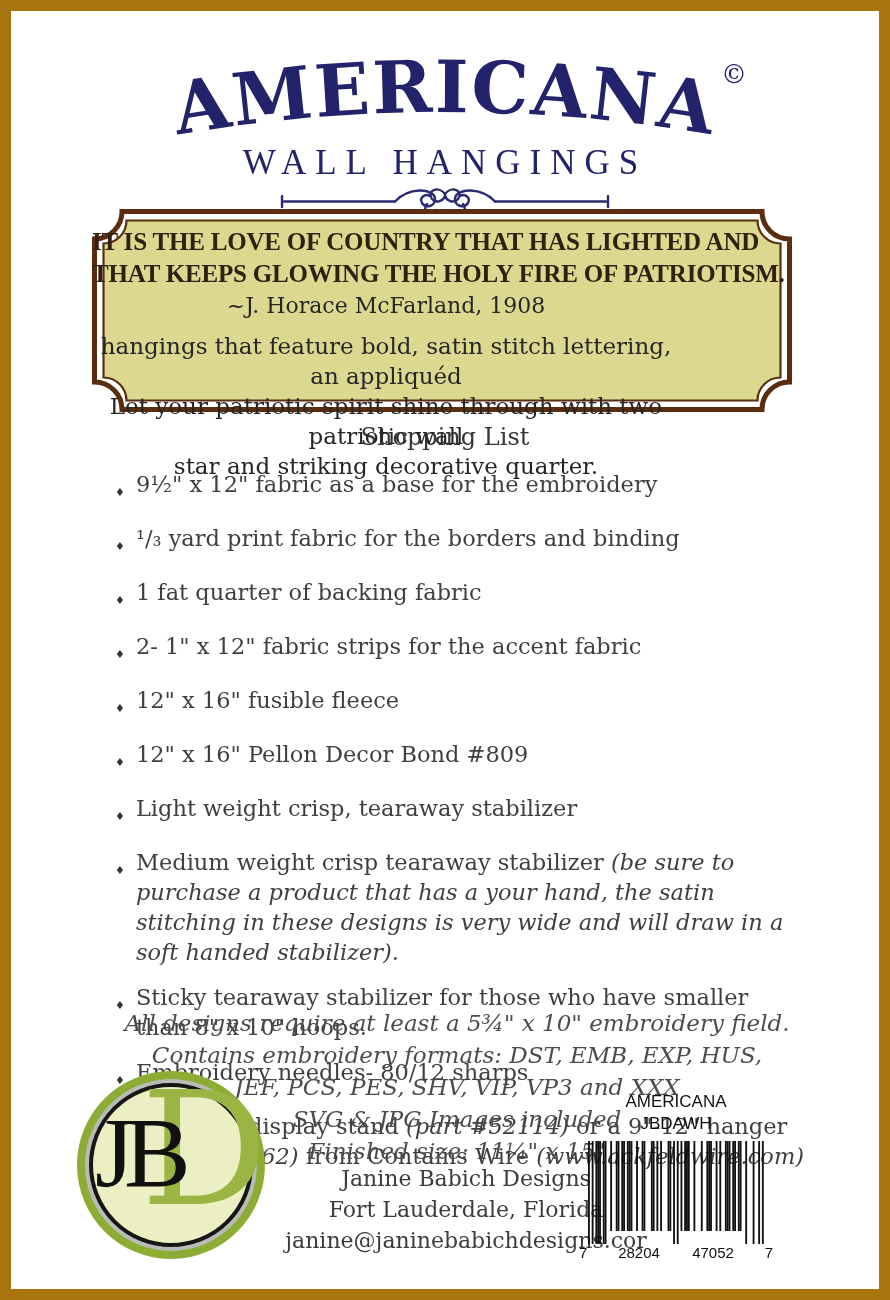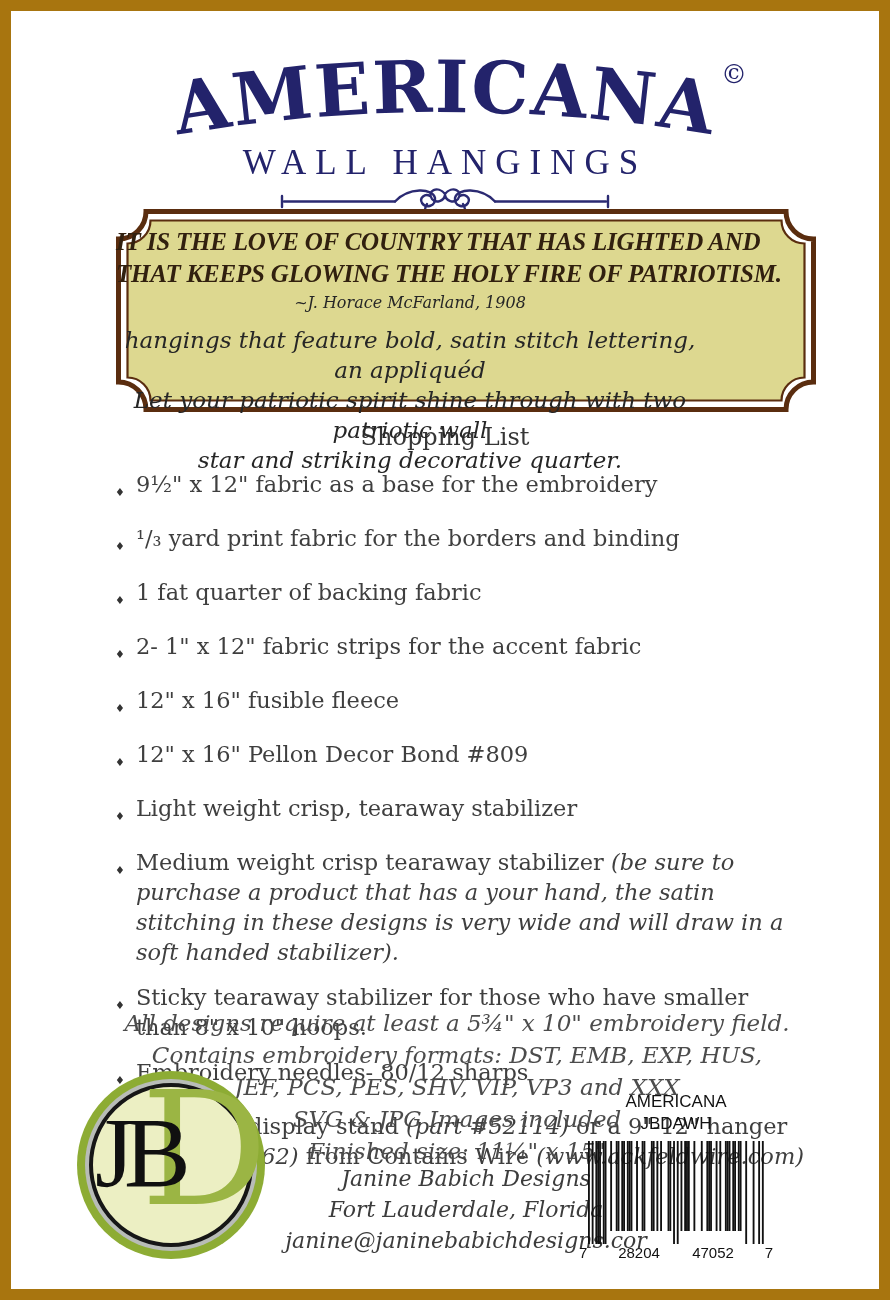--- a/index.html
+++ b/index.html
@@ -9,28 +9,28 @@
     font-family:"DejaVu Serif", serif; color:#3c3c3c;
   }
   
   .title-wrap { position:absolute; top:38px; left:0; right:0; text-align:center; }
   .subtitle {
     margin-top:-10px; font-family:"Liberation Serif", serif; font-size:35px;
     letter-spacing:9px; color:#23236b; font-weight:400;
   }
   .divider { display:block; margin:2px auto 0 auto; }
   
-  .qbox { position:absolute; top:198px; left:105px; width:588px; height:203px;font-style:italic; }
+  .qbox { position:absolute; top:198px; left:81px; width:588px; height:203px; }
   .qbox svg.frame { position:absolute; top:0; left:0; }
   .qbox-inner { position:relative; z-index:1; padding-top:17px; text-align:center; }
   .qline {
     font-family:"Liberation Serif", serif; font-weight:700; font-size:25px;
     line-height:32px; color:#31200f; white-space:nowrap; letter-spacing:-0.2px;
   }
-  .qattr { font-size:16px; color:#262626; margin-top:3px; }
+  .qattr { font-size:22px; color:#262626; margin-top:3px; }
   .qdesc { margin-top:13px; }
   .qdesc div { font-size:23px; line-height:30px; color:#262626; }
   
   .shop-heading { position:absolute; top:412px; left:0; right:0; text-align:center;
     font-size:24px; color:#363636; }
   .shop-list { position:absolute; top:458px; left:104px; width:690px;
     list-style:none; margin:0; padding:0; }
   .shop-list li { display:flex; gap:11px; margin-bottom:15px;
     font-size:22.5px; line-height:30px; color:#3f3f3f; }
   .shop-list .bullet { flex:0 0 auto; font-size:11px; padding-top:9px; color:#333; }
@@ -43,21 +43,21 @@
     position:absolute; left:78px; top:1072px; width:156px; height:156px;
     border-radius:50%; background:#ecefc3; border:4px solid #161616;
     box-shadow:0 0 0 4px #b8bcb7, 0 0 0 12px #8dac34;
   }
   .logo .d-letter { position:absolute; left:48px; top:-30px; font-size:158px;
     color:#9bb544; font-family:"DejaVu Serif", serif; }
   .logo .jb-letters { position:absolute; left:2px; top:8px; font-size:100px;
     color:#101010; letter-spacing:-10px; font-family:Liberation Serif, serif; }
   
   .contact { position:absolute; top:1152px; left:230px; width:450px; text-align:center; }
-  .contact div { font-size:22px; line-height:31px; color:#3c3c3c;font-style:italic; }
+  .contact div { font-size:22px; line-height:31px; color:#3c3c3c; }
   
   .barcode-block { position:absolute; left:565px; top:1080px; width:200px; text-align:center; }
   .bc-label { font-family:"Liberation Sans", sans-serif; font-size:17px;
     line-height:22px; color:#111; }
   .bc-svg { margin-top:4px; display:block; }
   .bc-svg text { font-family:"Liberation Sans", sans-serif; font-size:15px; fill:#111; }
 </style>
 </head>
 <body>
 

